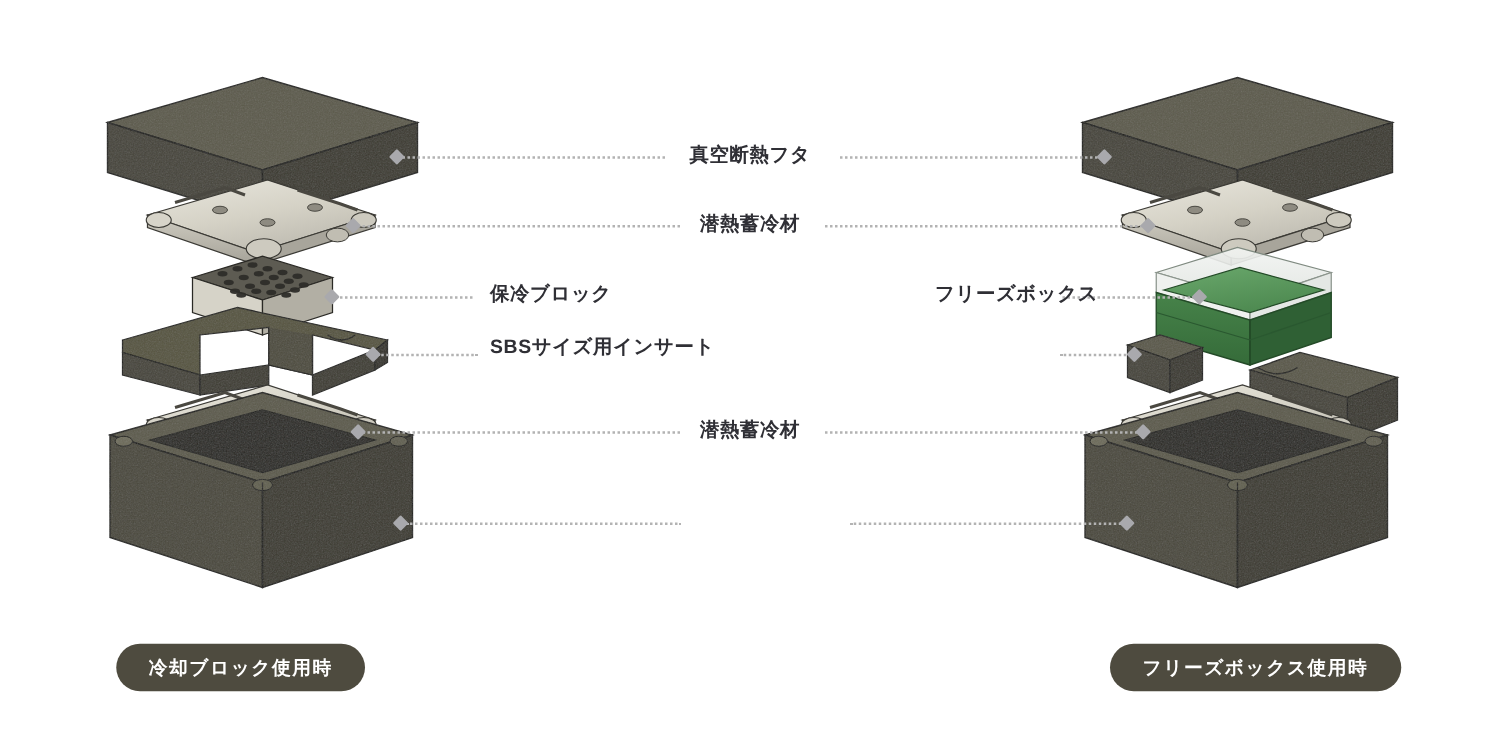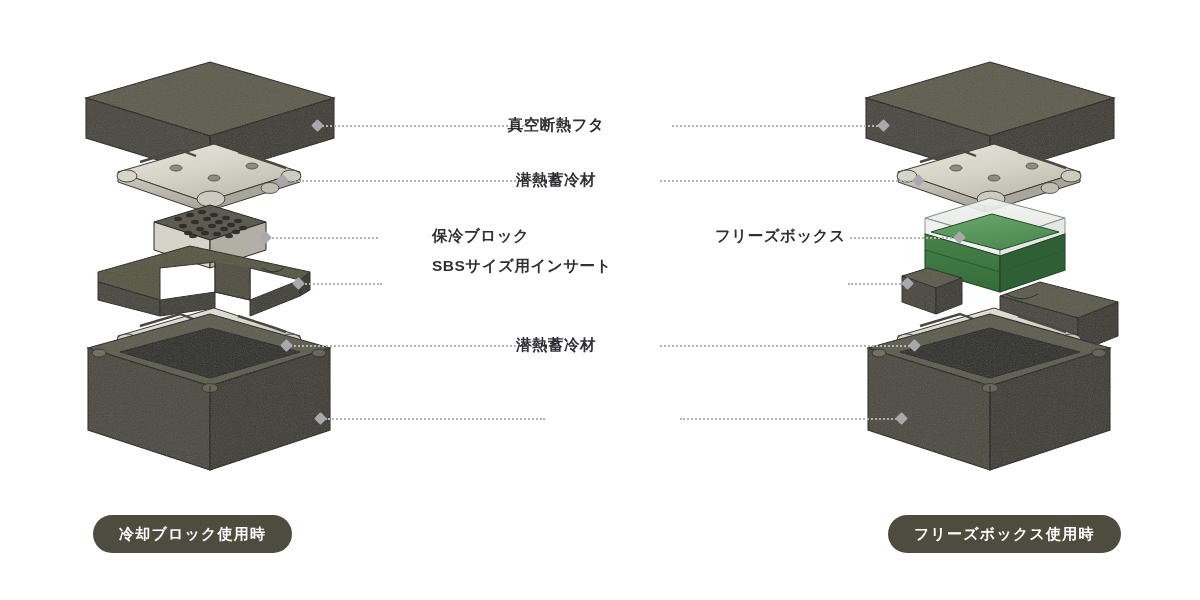--- a/index.html
+++ b/index.html
@@ -11,21 +11,21 @@
   }
   #stage {
     position: relative;
     width: 1200px; height: 600px;
     background: #ffffff;
   }
 
   
   .label-row {
     position: absolute;
-    left: 0; width: 1112px;
+    left: 0; width: 1200px;
     height: 26px;
     display: flex;
     align-items: center;
     justify-content: center;
     pointer-events: none;
   }
   .label-text {
     font-size: 15.5px;
     font-weight: 700;
     color: #2f2f35;
@@ -33,21 +33,21 @@
     white-space: nowrap;
     line-height: 1.25;
     text-align: center;
   }
   .label-text .sub {
     display: block;
     text-align: right;
     font-size: 15.5px;
     font-weight: 700;
   }
-  .lab-left  { position: absolute; text-align: right; margin-left: 40px; }
+  .lab-left  { position: absolute; text-align: right; }
   .lab-right { position: absolute; text-align: left; }
 
   
   .leader {
     position: absolute;
     height: 2px;
     border-top: 2px dotted #b3b3b3;
   }
   .node {
     position: absolute;
@@ -314,23 +314,23 @@
 
   <div class="label-row" style="top:112px;">
     <span class="label-text">真空断熱フタ</span>
   </div>
 
   <div class="label-row" style="top:167px;">
     <span class="label-text">潜熱蓄冷材</span>
   </div>
 
   <div class="label-text lab-left" style="left:392px; top:226px;">保冷ブロック</div>
-  <div class="label-text lab-right" style="left:715px; top:226px;">フリーズボックス</div>
-
-  <div class="label-text lab-left" style="left:392px; top:256px;">SBSサイズ用インサート</div>
+  <div class="label-text lab-right" style="left:748px; top:226px;">フリーズボックス</div>
+
+  <div class="label-text lab-left" style="left:392px; top:268px;">SBSサイズ用インサート</div>
 
   <div class="label-row" style="top:332px;">
     <span class="label-text">潜熱蓄冷材</span>
   </div>
 
 
   <div class="badge" style="left:888px; top:515px;">フリーズボックス使用時</div>
   <div class="badge" style="left:93px; top:515px;">冷却ブロック使用時</div>
 
 </div>

